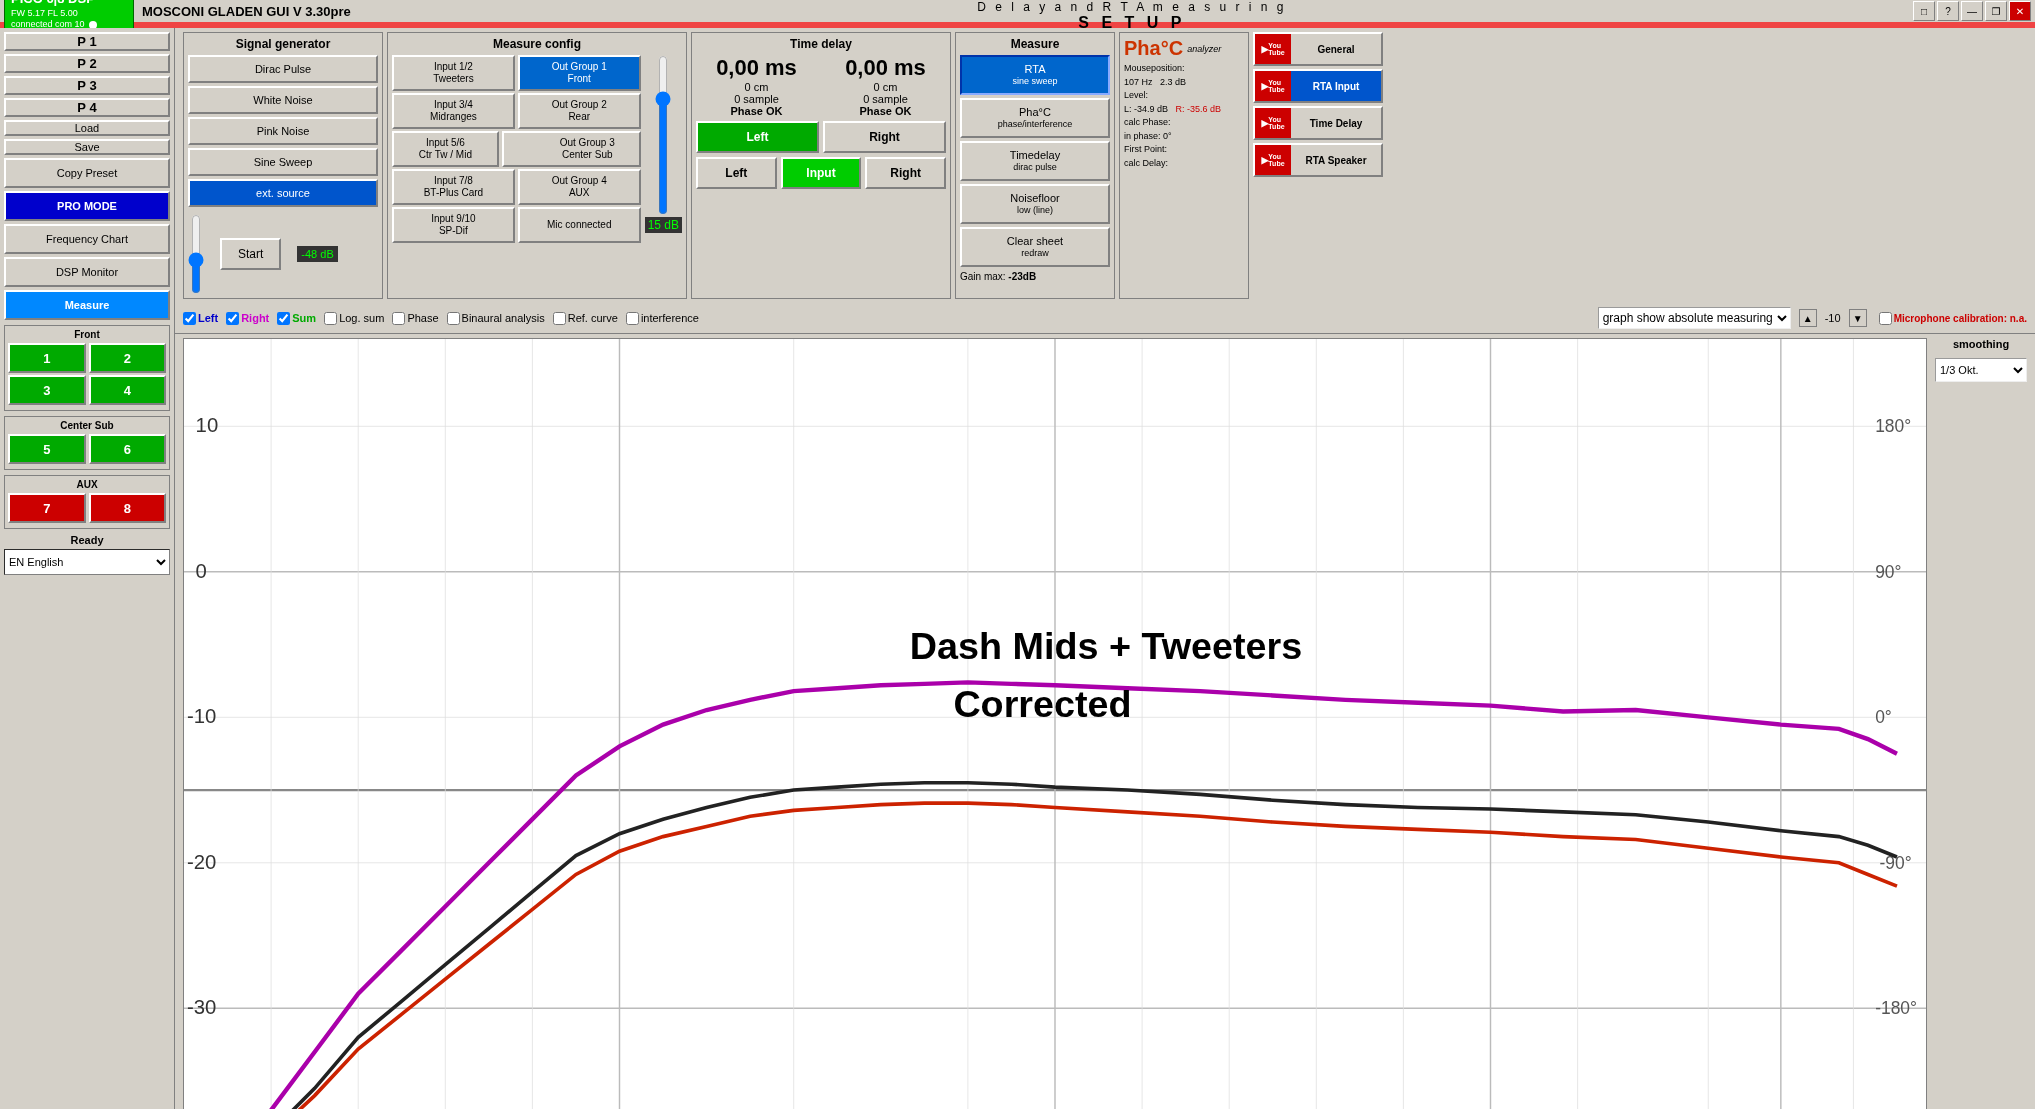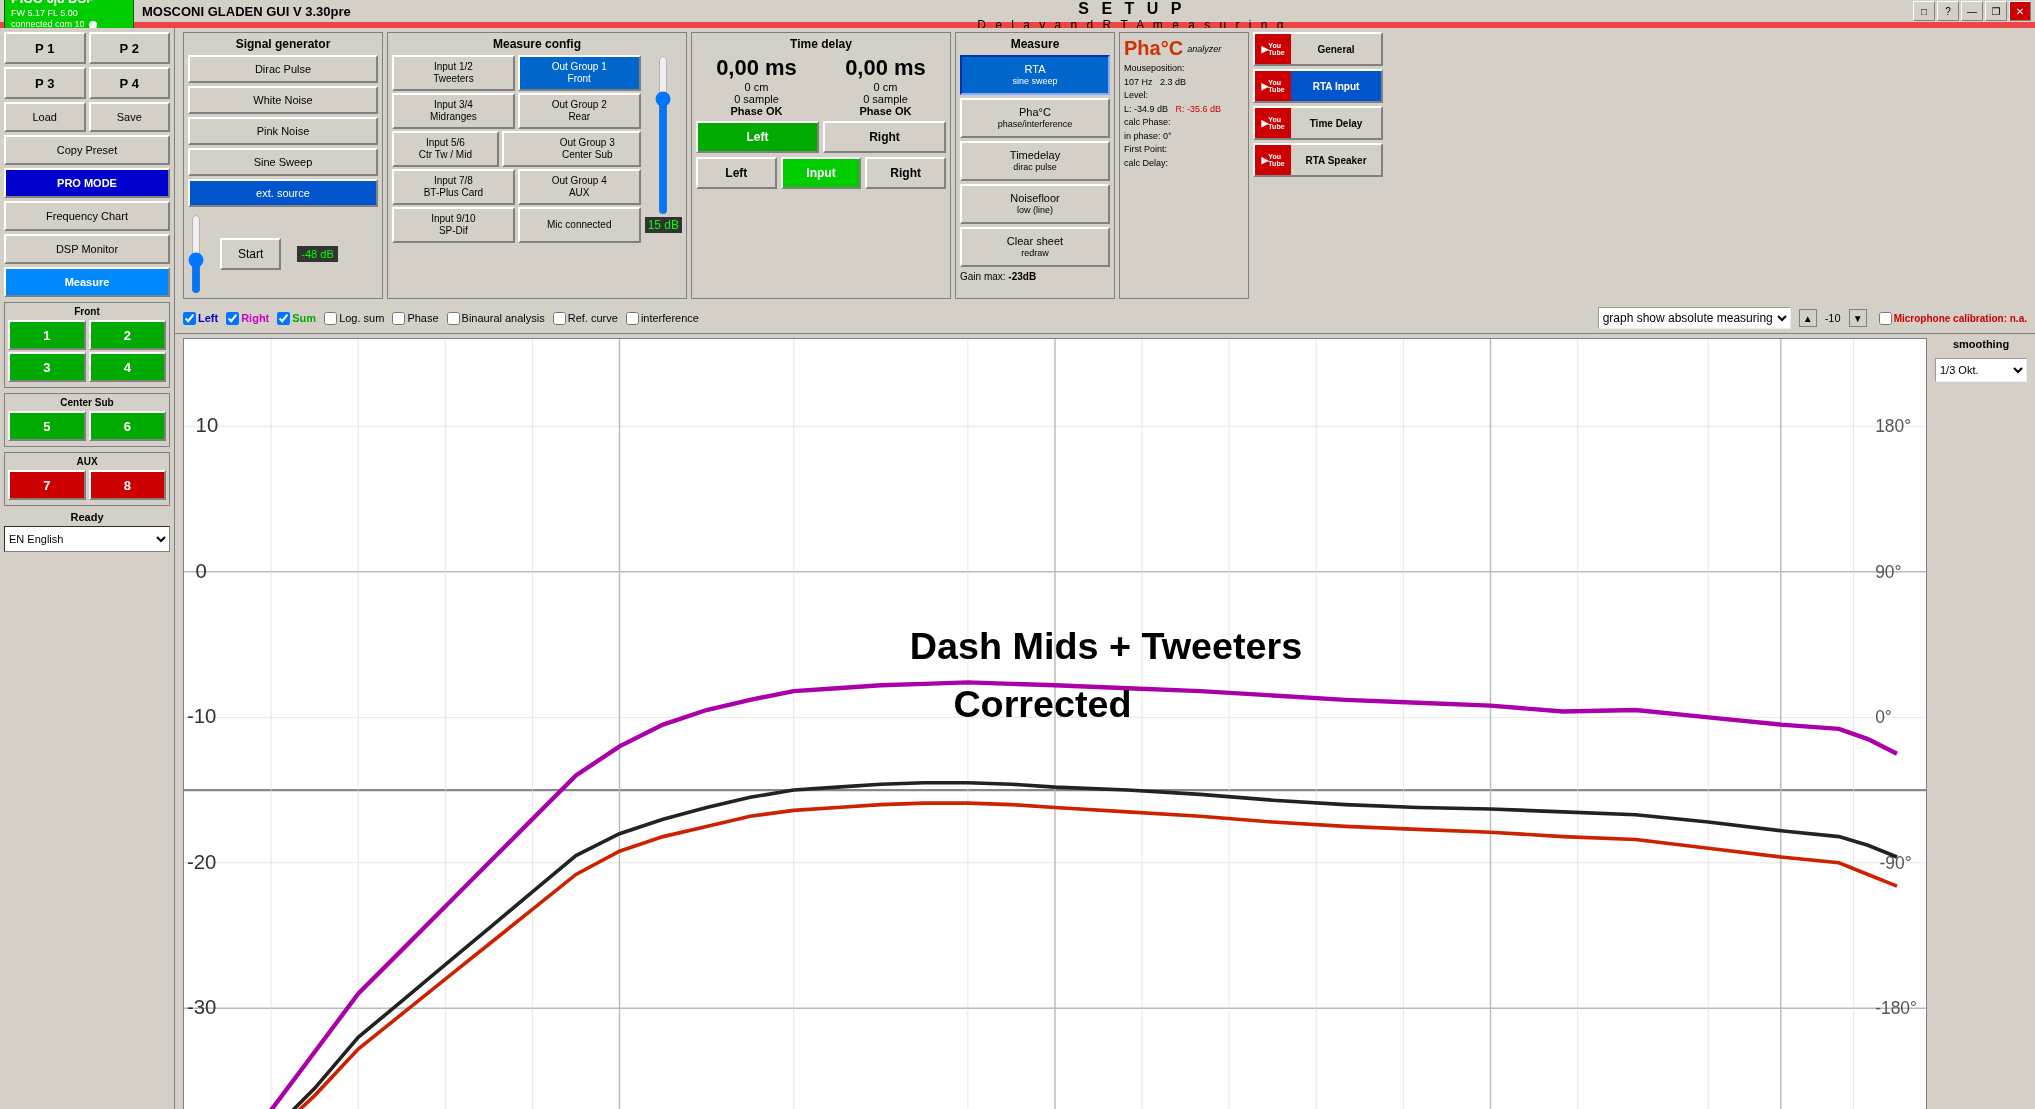--- a/index.html
+++ b/index.html
@@ -67,20 +67,21 @@
       display: flex;
       flex-direction: column;
       padding: 4px;
       gap: 3px;
       flex-shrink: 0;
     }
 
     .preset-row {
       display: flex;
       gap: 3px;
+      flex-direction: column;
     }
 
     .preset-btn {
       flex: 1;
       height: 32px;
       background: #d4d0c8;
       border: 2px solid;
       border-top-color: #fff;
       border-left-color: #fff;
       border-bottom-color: #808080;
@@ -538,22 +539,22 @@
         <div>PICO 6|8 DSP</div>
         <div class="fw">FW 5.17  FL 5.00</div>
         <div class="connected">
           <span>connected com 10</span>
           <span class="conn-dot"></span>
         </div>
       </div>
       <span style="font-size:13px; font-weight:bold;">MOSCONI GLADEN GUI V 3.30pre</span>
     </div>
     <div style="flex:1; text-align:center;">
+      <div style="font-size:12px; letter-spacing:3px;">D e l a y   a n d   R T A   m e a s u r i n g</div>
       <div style="font-size:16px; font-weight:bold; letter-spacing:4px;">S E T U P</div>
-      <div style="font-size:12px; letter-spacing:3px;">D e l a y   a n d   R T A   m e a s u r i n g</div>
     </div>
     <div style="display:flex; align-items:center; gap:2px; padding:0 4px;">
       <button class="titlebar-btn">□</button>
       <button class="titlebar-btn">?</button>
       <button class="titlebar-btn">—</button>
       <button class="titlebar-btn">❐</button>
       <button class="titlebar-btn" style="background:#cc0000; color:#fff;">✕</button>
     </div>
   </div>
 

